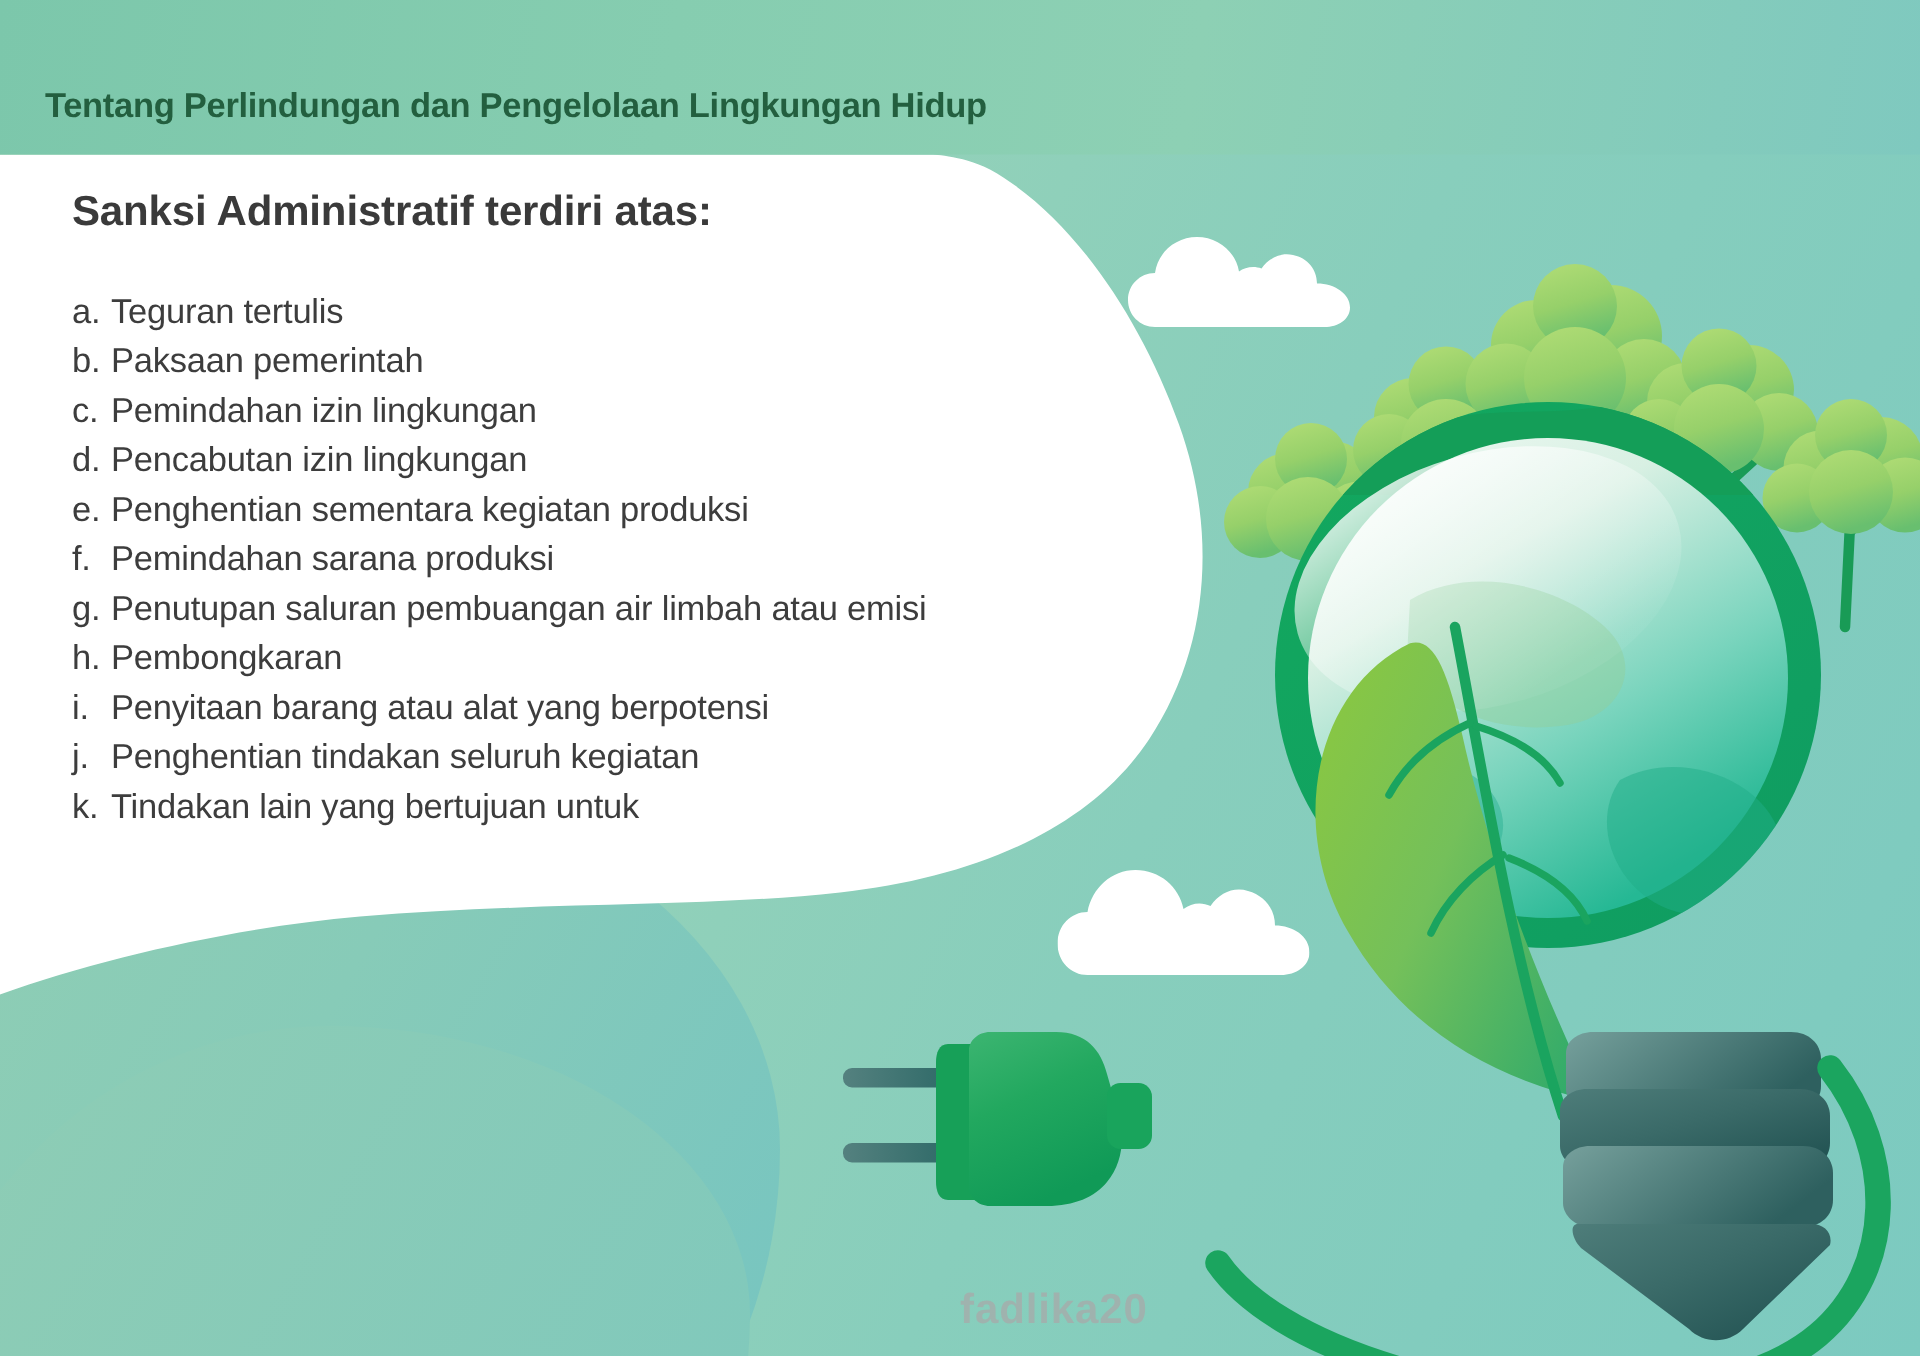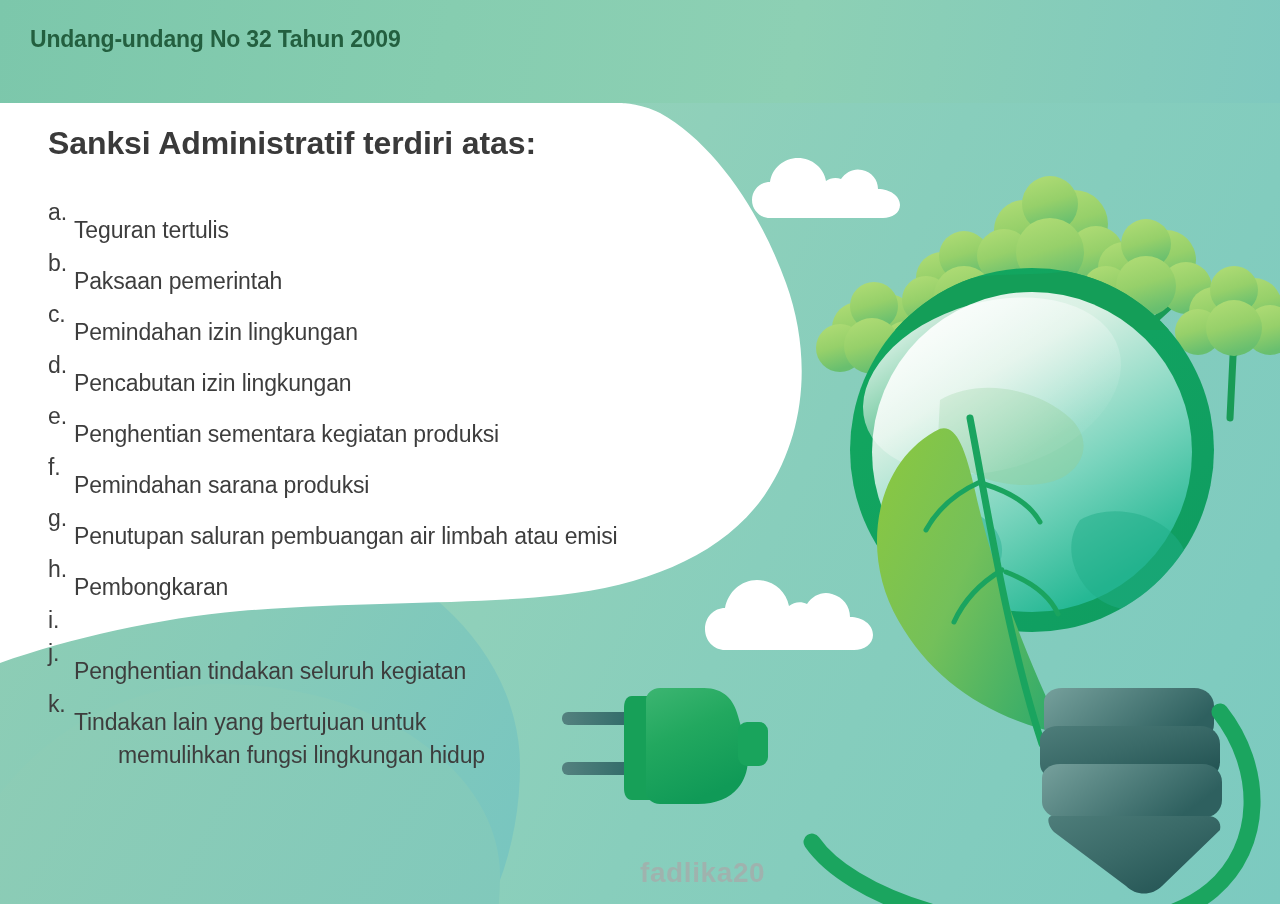--- a/index.html
+++ b/index.html
@@ -77,21 +77,21 @@
   .illustration svg { display: block; }
 
   
   .content {
     position: absolute;
     left: 48px; top: 125px;
     width: 680px;
     z-index: 20;
   }
   .section-title {
-    font-size: 32px;
+    font-size: 28px;
     font-weight: bold;
     color: #3a3a3a;
     margin: 0 0 34px 0;
     letter-spacing: -0.1px;
   }
   .sanksi-list {
     list-style: none;
     margin: 0; padding: 0;
   }
   .sanksi-item {
@@ -101,21 +101,21 @@
     font-size: 23px;
     line-height: 33px;
     margin-bottom: 0px;
     letter-spacing: -0.15px;
   }
   .item-marker {
     flex: 0 0 auto;
     width: 26px;
     text-align: left;
   }
-  .item-text { flex: 1 1 auto; margin-top: 18px; }
+  .item-text { flex: 1 1 auto; }
   .item-text .cont {
     display: block;
     padding-left: 18px;
   }
   .item-text .cont.deep {
     padding-left: 44px;
   }
 
   
   .watermark {
@@ -325,21 +325,21 @@
 
   <div class="cloud" style="left:705px; top:578px;">
     <svg width="168" height="74" viewBox="0 0 168 74" xmlns="http://www.w3.org/2000/svg">
       <path d="M20,72 C9,72 0,63 0,51 C0,39 9,30 20,30 C23,14 36,2 52,2
                C68,2 81,13 84,28 C89,24 96,23 102,26 C108,17 118,13 127,16
                C138,19 145,28 145,39 C157,39 168,46 168,57 C168,66 159,72 149,72 Z" fill="#ffffff"></path>
     </svg>
   </div>
 
   <div class="header">
-    <div class="header-line l1">Undang-undang No 32 Tahun 2009</div>
+    <div class="header-line l2">Tentang Perlindungan dan Pengelolaan Lingkungan Hidup</div>
   </div>
 
   <div class="content">
     <div class="section-title">Sanksi Administratif terdiri atas:</div>
     <ul class="sanksi-list" id="sanksi-list">
         <li class="sanksi-item">
           <span class="item-marker">a.</span>
           <span class="item-text"><span>Teguran tertulis</span></span>
         </li>
         <li class="sanksi-item">
@@ -365,28 +365,28 @@
         <li class="sanksi-item">
           <span class="item-marker">g.</span>
           <span class="item-text"><span>Penutupan saluran pembuangan air limbah atau emisi</span></span>
         </li>
         <li class="sanksi-item">
           <span class="item-marker">h.</span>
           <span class="item-text"><span>Pembongkaran</span></span>
         </li>
         <li class="sanksi-item">
           <span class="item-marker">i.</span>
-          <span class="item-text"></span>
+          <span class="item-text"><span>Penyitaan barang atau alat yang berpotensi</span></span>
         </li>
         <li class="sanksi-item">
           <span class="item-marker">j.</span>
           <span class="item-text"><span>Penghentian tindakan seluruh kegiatan</span></span>
         </li>
         <li class="sanksi-item">
           <span class="item-marker">k.</span>
-          <span class="item-text"><span>Tindakan lain yang bertujuan untuk</span><span class="cont deep">memulihkan fungsi lingkungan hidup</span></span>
+          <span class="item-text"><span>Tindakan lain yang bertujuan untuk</span></span>
         </li>
       </ul>
   </div>
 
   <div class="watermark">fadlika20</div>
 
 </div>
 
 </body></html>

